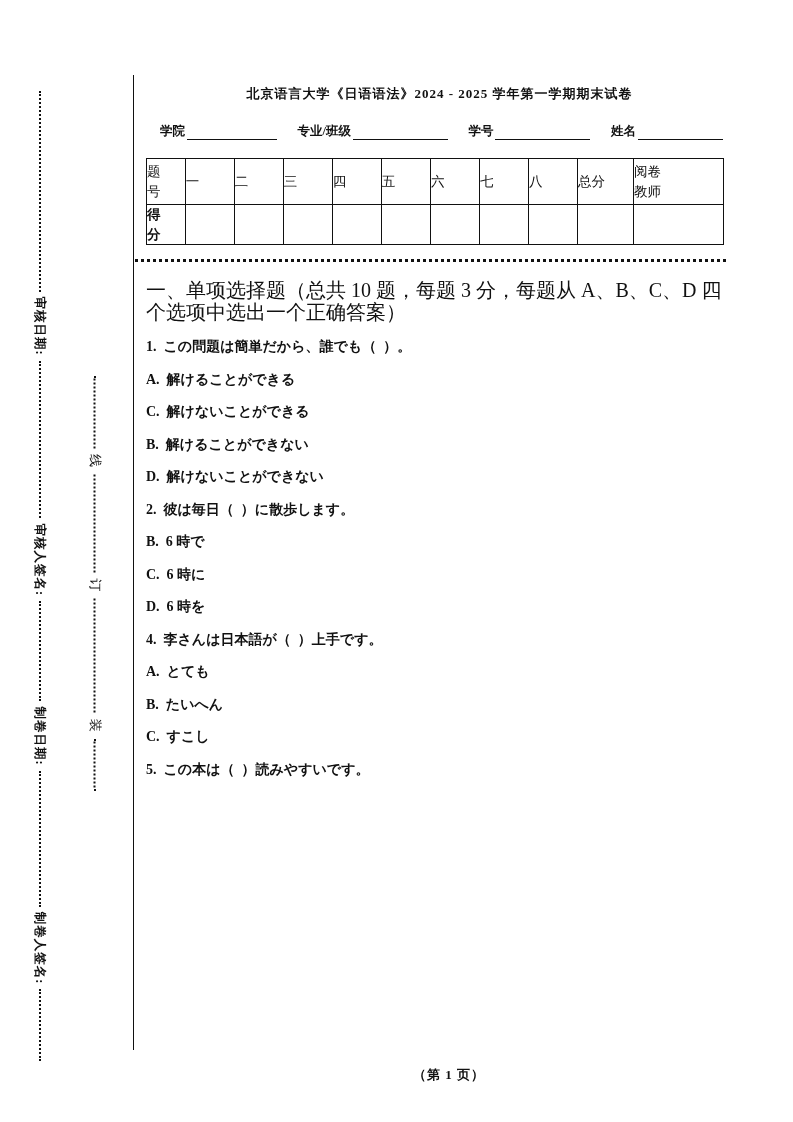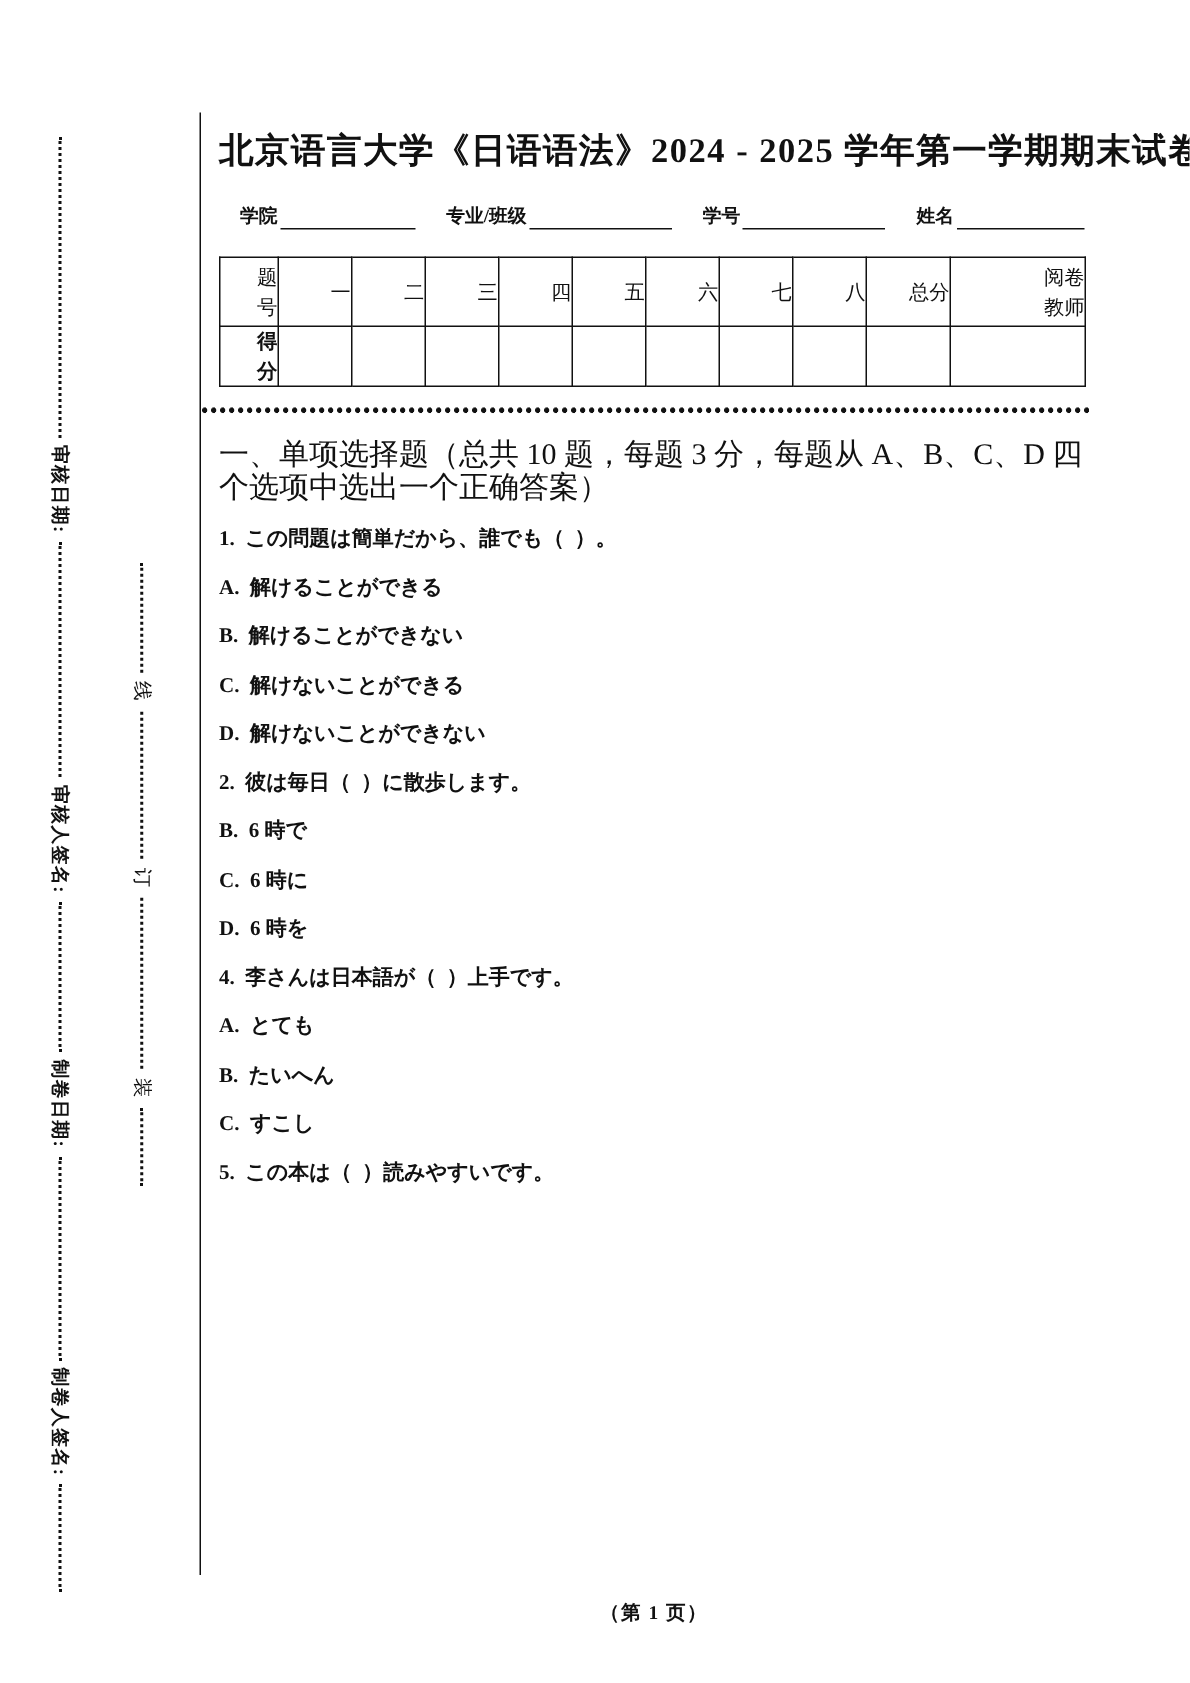--- a/index.html
+++ b/index.html
@@ -22,55 +22,55 @@
     font-size:12.5px;font-weight:bold;white-space:nowrap;margin:0 5px;letter-spacing:1px;
   }
   .bchar{font-size:13px;white-space:nowrap;margin:0 6px;letter-spacing:1px;}
 
   
   .sheet{
     position:absolute;left:133px;top:75px;width:600px;height:975px;
     border-left:1px solid #111;padding-left:12px;box-sizing:border-box;
   }
   .exam-title{
-    margin:10px 0 0 0;text-align:center;font-size:23px;font-weight:bold;
+    margin:10px 0 0 0;text-align:center;font-size:13px;font-weight:bold;
     letter-spacing:1px;white-space:nowrap;
   }
   .info-row{
     display:flex;justify-content:space-between;align-items:flex-end;
     margin:20px 10px 0 14px;font-size:12.5px;font-weight:bold;gap:20px;
   }
   .info-field{display:flex;align-items:flex-end;white-space:nowrap;}
   .blank{display:inline-block;border-bottom:1px solid #111;height:15px;margin-left:2px;}
   .b90{width:90px}.b95{width:95px}.b85{width:85px}
 
   table.score-table{
     border-collapse:collapse;table-layout:fixed;margin-top:18px;width:578px;
-    font-size:13.5px;text-align:right;
+    font-size:13.5px;text-align:left;
   }
   table.score-table td{border:1px solid #111;padding:0;vertical-align:middle;}
   tr.r1{height:46px;}
   tr.r2{height:38px;font-weight:bold;}
   .wrap1{display:inline-block;width:1.1em;line-height:1.45;}
   .wrap2{display:inline-block;width:2.2em;line-height:1.45;}
 
   .dotted-sep{
     margin:13px 0 0 -12px;width:592px;height:5px;
     background-image:radial-gradient(circle at 2.5px 2.5px,#111 1.7px,transparent 1.9px);
     background-size:6px 5px;background-repeat:repeat-x;
   }
 
   .section-title{
     margin:16px 2px 0 0;font-size:20px;line-height:22px;white-space:pre-wrap;
   }
   .questions{margin-top:8px;font-weight:bold;}
   .line{font-size:14px;line-height:32.5px;white-space:pre-wrap;}
 
   .page-footer{
-    position:absolute;left:136px;top:1066px;width:600px;text-align:center;
+    position:absolute;left:149px;top:1066px;width:600px;text-align:center;
     font-size:13px;font-weight:bold;letter-spacing:1px;
   }
 </style>
 </head>
 <body>
 
 <div class="page">
 
   <div class="vstrip strip-labels">
     <span class="leader f28"></span>
@@ -163,22 +163,22 @@
 
     <div class="dotted-sep"></div>
 
     <div class="section-title">一、单项选择题（总共 10 题，每题 3 分，每题从 A、B、C、D 四个选项中选出一个正确答案）</div>
 
     <div class="questions">
 
       <div>
         <div class="line">1.  この問題は簡単だから、誰でも（  ）。</div>
         <div class="line">A.  解けることができる</div>
+        <div class="line">C.  解けないことができる</div>
         <div class="line">B.  解けることができない</div>
-        <div class="line">C.  解けないことができる</div>
         <div class="line">D.  解けないことができない</div>
       </div>
 
       <div>
         <div class="line">2.  彼は毎日（  ）に散歩します。</div>
         <div class="line">B.  6 時で</div>
         <div class="line">C.  6 時に</div>
         <div class="line">D.  6 時を</div>
       </div>
 

